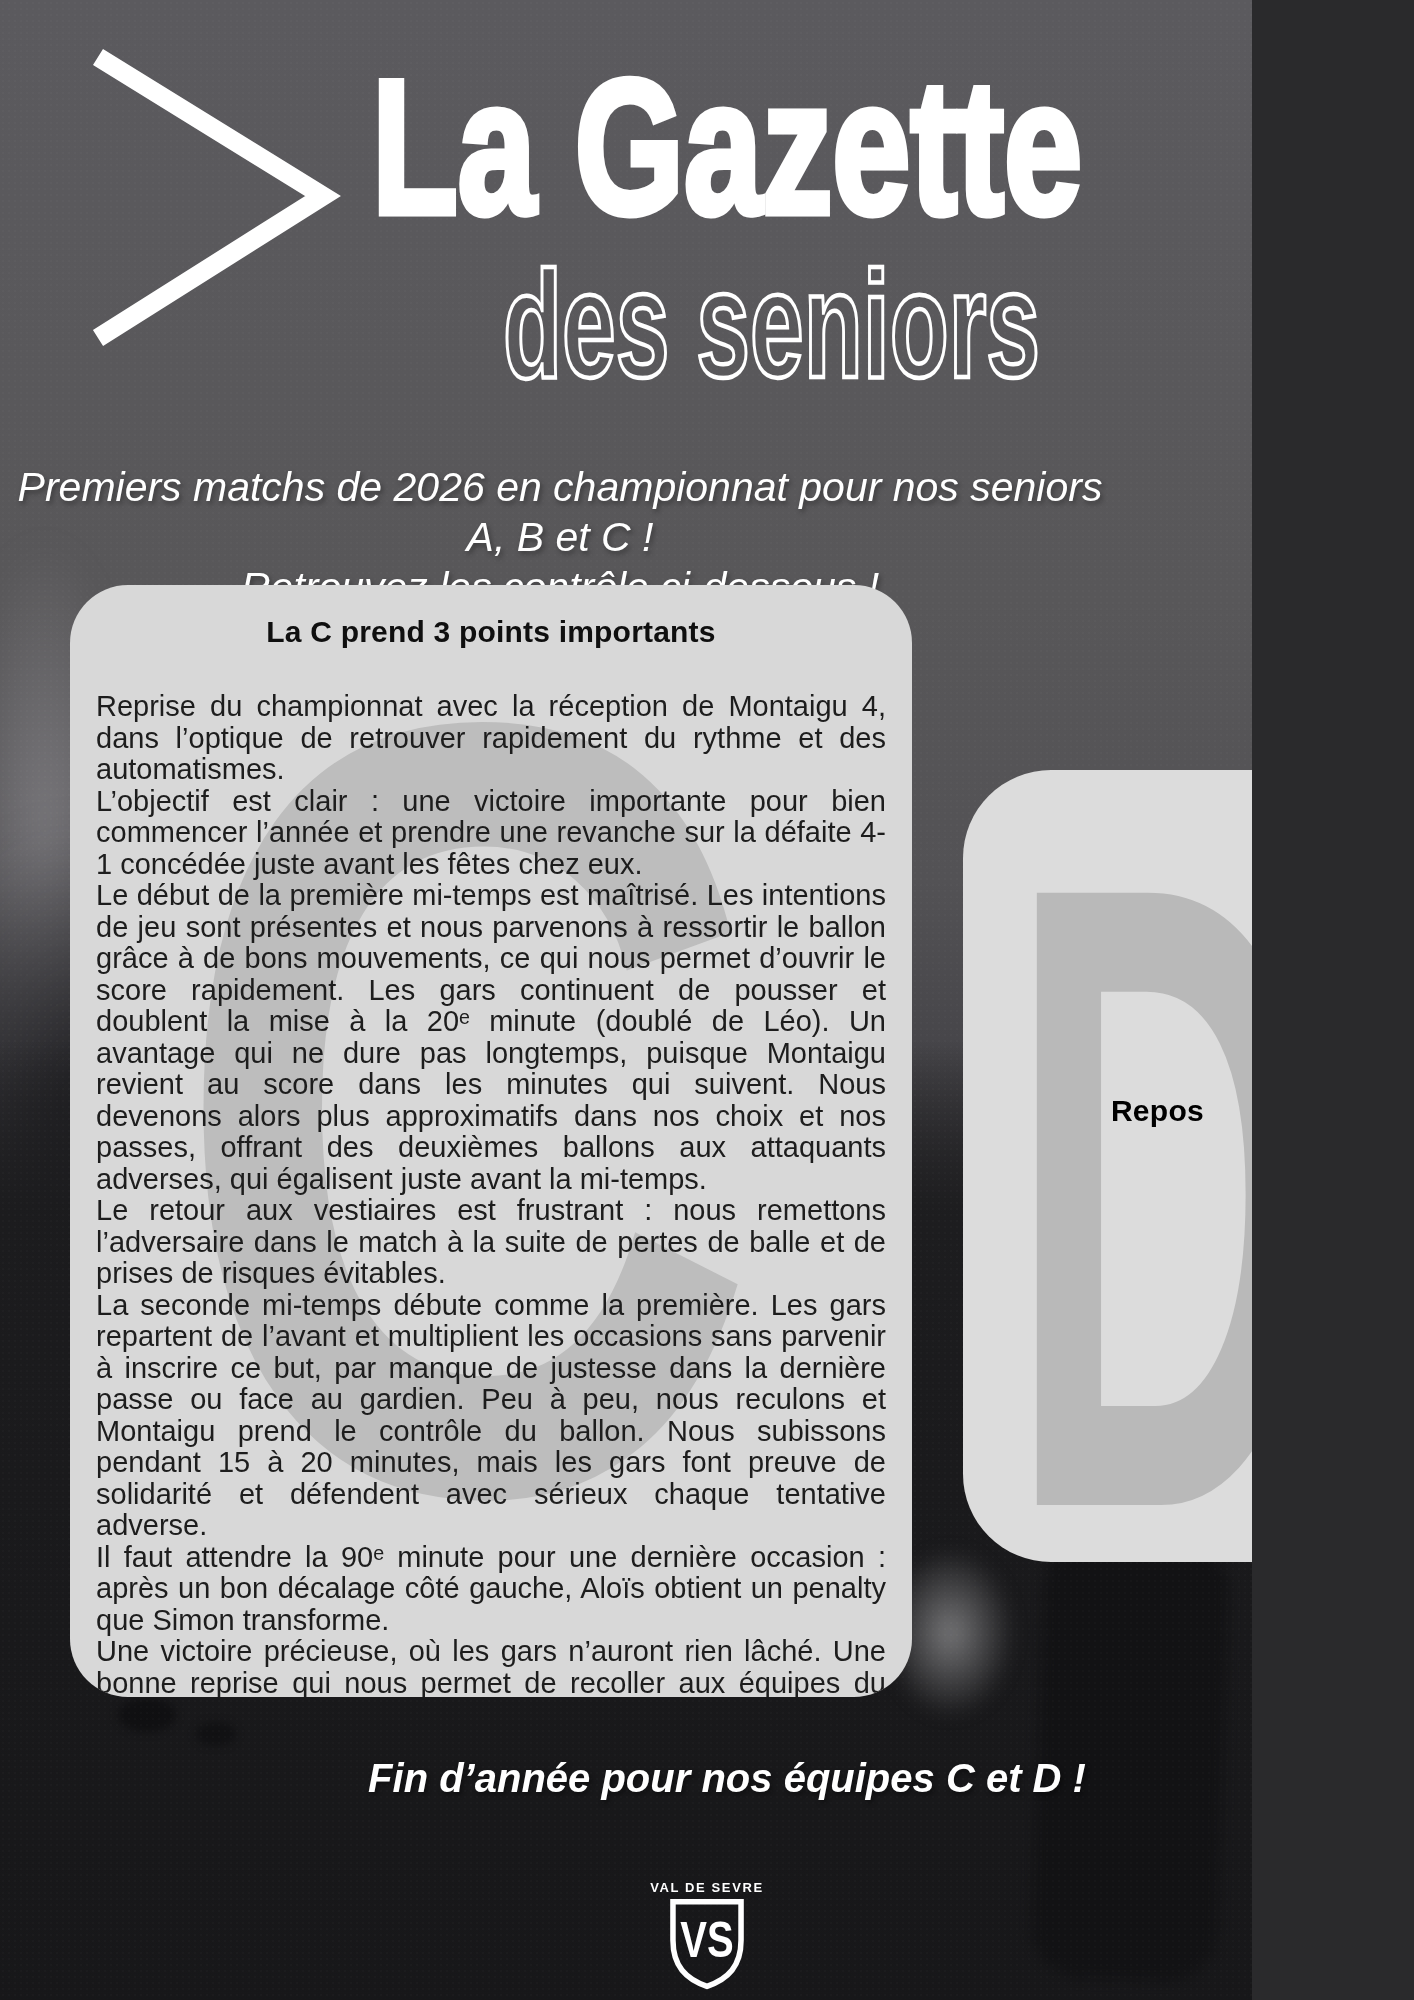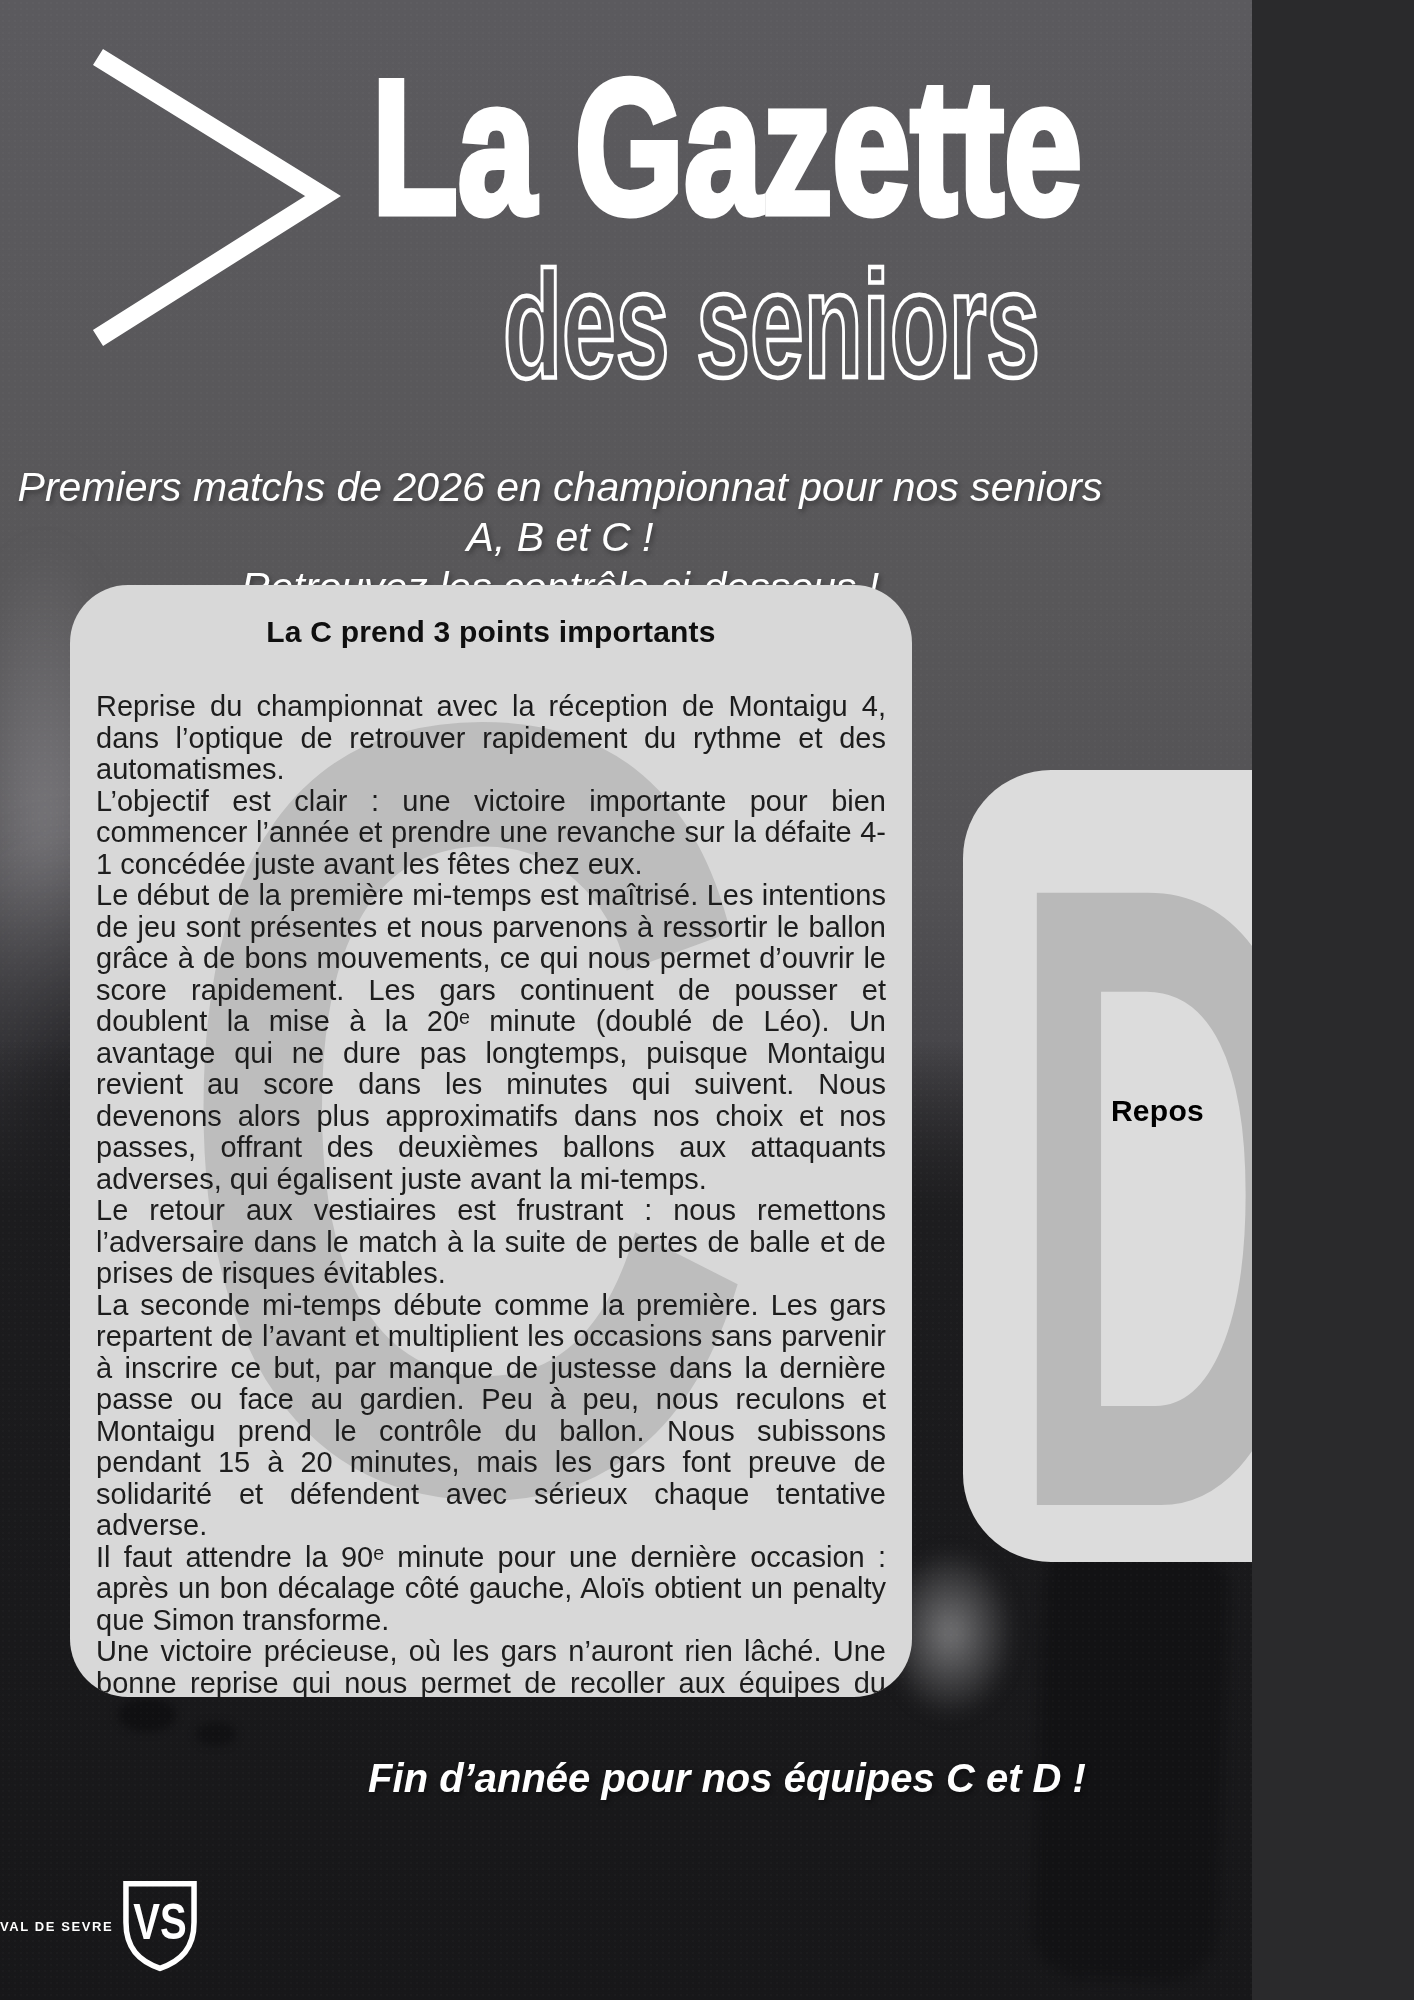--- a/index.html
+++ b/index.html
@@ -51,21 +51,21 @@
     font-weight:bold;font-size:30px;color:#000000;letter-spacing:.3px;
   }
   .closing{
     position:absolute;left:0;top:1756px;width:1414px;z-index:4;text-align:center;
     font-size:40px;font-weight:bold;font-style:italic;color:#ffffff;
     text-shadow:2px 3px 5px rgba(0,0,0,.4);
     padding-left:20px;
   }
   .logo{
     position:absolute;left:0;top:1880px;width:1414px;z-index:4;
-    display:flex;flex-direction:row;align-items:center;gap:3px;
+    display:flex;flex-direction:column;align-items:center;gap:3px;
   }
   .club-name{font-size:13px;font-weight:bold;letter-spacing:1.6px;color:#ffffff;}
   .page-number{
     position:absolute;left:1268px;top:1896px;width:84px;z-index:4;text-align:center;
     font-size:45px;font-weight:normal;color:#fafafa;letter-spacing:1px;
   }
 </style>
 </head>
 <body>
 

